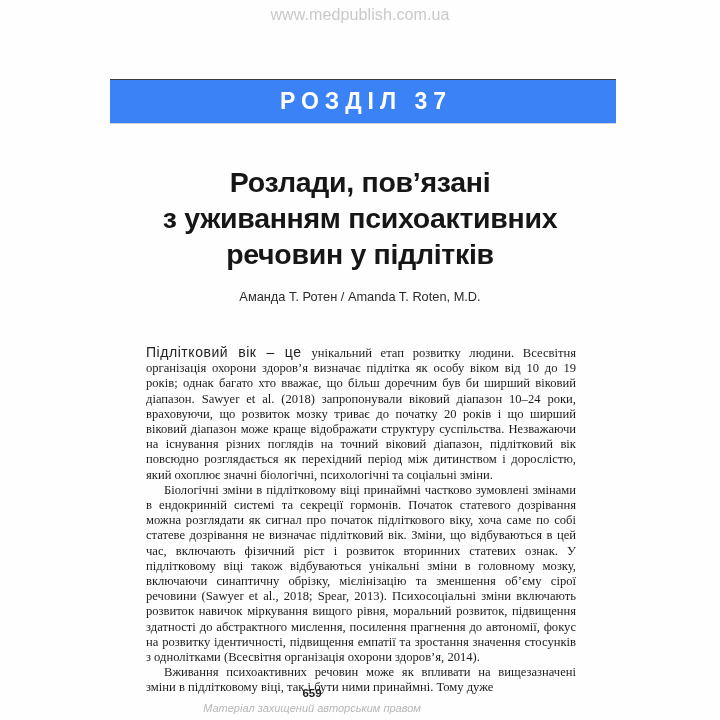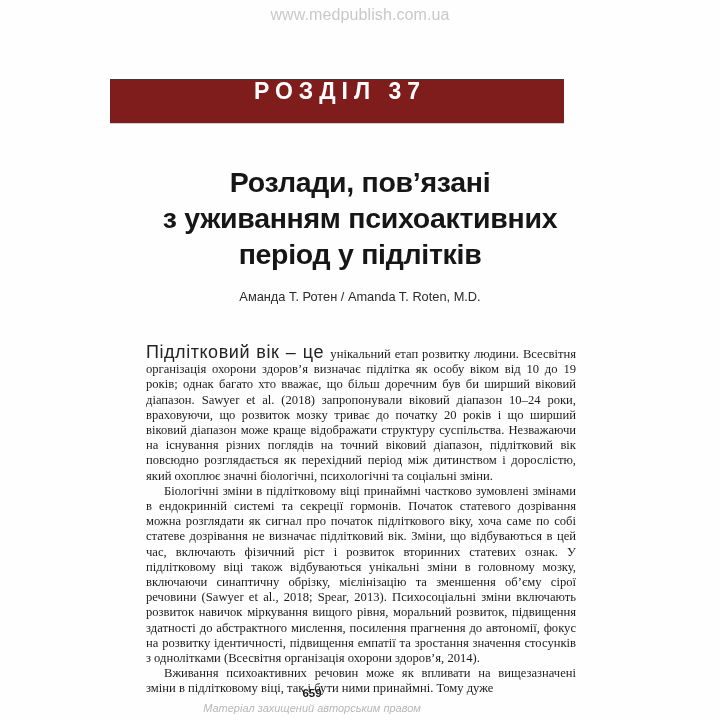--- a/index.html
+++ b/index.html
@@ -34,28 +34,28 @@
     color: #c9c9c9;
     letter-spacing: 0.1px;
     user-select: none;
   }
 
   
   .chapter-banner {
     position: absolute;
     left: 110px;
     top: 79px;
-    width: 454px;
+    width: 506px;
     height: 45px;
-    background: #7f1d1d;
+    background: #3b82f6;
     border-top: 1.5px solid #3a3a3c;
     border-bottom: 1.5px solid #cfcfd0;
     box-sizing: border-box;
     display: flex;
-    align-items: flex-start;
+    align-items: center;
     justify-content: center;
   }
   .chapter-banner-label {
     font-family: "Liberation Sans", "DejaVu Sans", sans-serif;
     font-weight: bold;
     font-size: 23px;
     color: #ffffff;
     letter-spacing: 6px;
     text-indent: 6px;
     line-height: 1;
@@ -107,21 +107,21 @@
   }
   .body-col p {
     margin: 0;
     text-indent: 18px;
   }
   .body-col p.first {
     text-indent: 0;
   }
   .lead-in {
     font-family: "Liberation Sans", "DejaVu Sans", sans-serif;
-    font-size: 18px;
+    font-size: 14px;
     letter-spacing: 0.55px;
     color: #232323;
   }
 
   
   .footer {
     position: absolute;
     left: 0;
     top: 686px;
     width: 624px;
@@ -150,21 +150,21 @@
 
   <div class="watermark">www.medpublish.com.ua</div>
 
   <div class="chapter-banner">
     <span class="chapter-banner-label">РОЗДІЛ 37</span>
   </div>
 
   <h1 class="chapter-title">
     <span class="tline">Розлади, пов’язані</span>
     <span class="tline">з уживанням психоактивних</span>
-    <span class="tline">період у підлітків</span>
+    <span class="tline">речовин у підлітків</span>
   </h1>
 
   <div class="authors">
     <span class="aline">Аманда Т. Ротен / Amanda T. Roten, M.D.</span>
   </div>
 
   <div class="body-col">
     <p class="first"><span class="lead-in">Підлітковий вік – це </span><span>унікальний етап розвитку людини. Всесвітня організація охорони здоров’я визначає підлітка як особу віком від 10 до 19 років; однак багато хто вважає, що більш доречним був би ширший віковий діапазон. Sawyer et al. (2018) запропонували віковий діапазон 10–24 роки, враховуючи, що розвиток мозку триває до початку 20 років і що ширший віковий діапазон може краще відображати структуру суспільства. Незважаючи на існування різних поглядів на точний віковий діапазон, підлітковий вік повсюдно розглядається як перехідний період між дитинством і дорослістю, який охоплює значні біологічні, психологічні та соціальні зміни.</span></p>
     <p>Біологічні зміни в підлітковому віці принаймні частково зумовлені змінами в ендокринній системі та секреції гормонів. Початок статевого дозрівання можна розглядати як сигнал про початок підліткового віку, хоча саме по собі статеве дозрівання не визначає підлітковий вік. Зміни, що відбуваються в цей час, включають фізичний ріст і розвиток вторинних статевих ознак. У підлітковому віці також відбуваються унікальні зміни в головному мозку, включаючи синаптичну обрізку, мієлінізацію та зменшення об’єму сірої речовини (Sawyer et al., 2018; Spear, 2013). Психосоціальні зміни включають розвиток навичок міркування вищого рівня, моральний розвиток, підвищення здатності до абстрактного мислення, посилення прагнення до автономії, фокус на розвитку ідентичності, підвищення емпатії та зростання значення стосунків з однолітками (Всесвітня організація охорони здоров’я, 2014).</p>
     <p>Вживання психоактивних речовин може як впливати на вищезазначені зміни в підлітковому віці, так і бути ними принаймні. Тому дуже</p>

